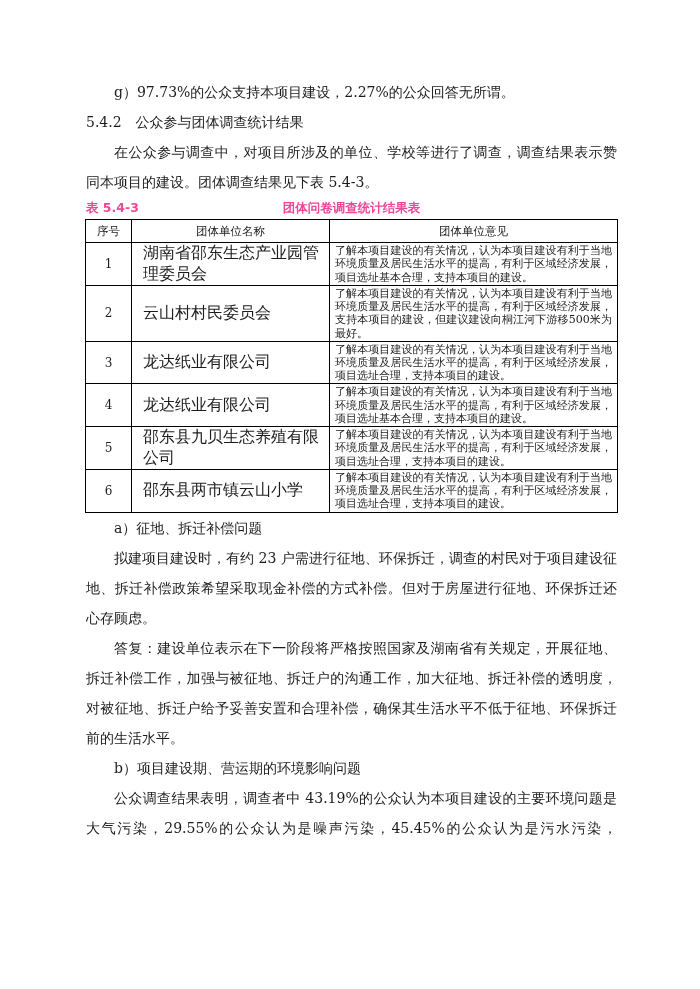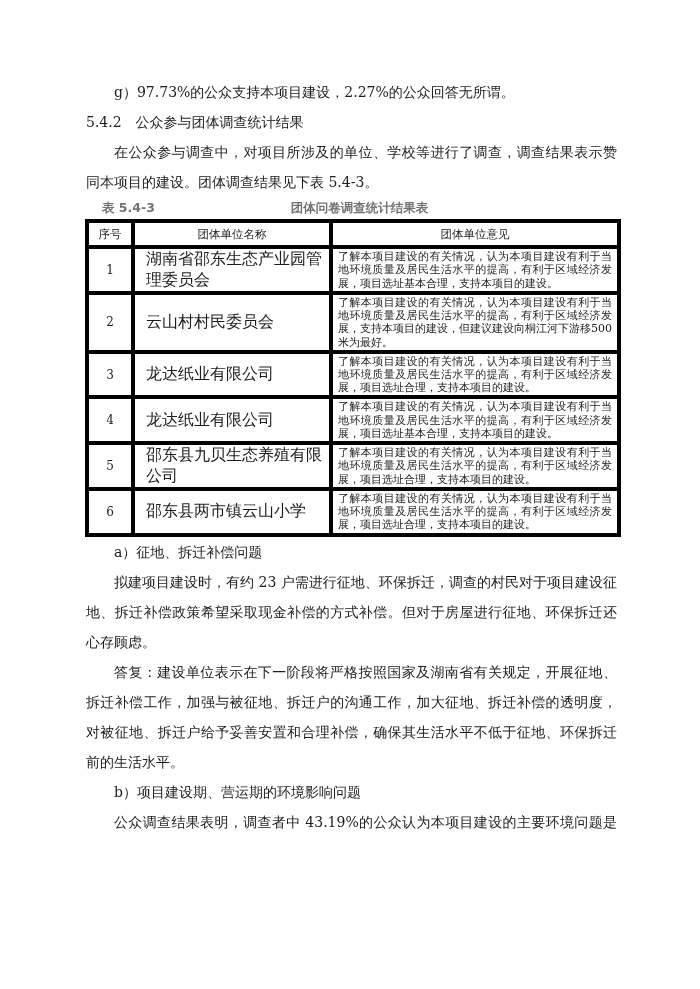--- a/index.html
+++ b/index.html
@@ -32,22 +32,21 @@
   p.heading { text-align: left; }
   p.item { text-indent: 2em; text-align: left; }
 
   .table-caption {
     position: relative;
     height: 22px;
     line-height: 22px;
     font-family: "DejaVu Sans", "Liberation Sans", sans-serif;
     font-weight: bold;
     font-size: 12.5px;
-    color: #737373;
-    margin-left: 16px;
+    color: #ec4899;
   }
   .table-caption .cap-label {
     position: absolute;
     left: 0;
     top: 0;
   }
   .table-caption .cap-title {
     display: block;
     width: 100%;
     text-align: center;
@@ -56,21 +55,21 @@
   table.group-table {
     width: 532px;
     margin-left: -1px;
     border-collapse: collapse;
     table-layout: fixed;
   }
   .group-table col.c-no   { width: 46px; }
   .group-table col.c-name { width: 198px; }
   .group-table col.c-op   { width: 288px; }
   .group-table th, .group-table td {
-    border: 4px solid #000000;
+    border: 1px solid #000000;
     vertical-align: middle;
     font-weight: normal;
   }
   .group-table th {
     height: 22px;
     font-size: 11.5px;
     text-align: center;
     padding: 0 2px;
     color: #222;
   }

